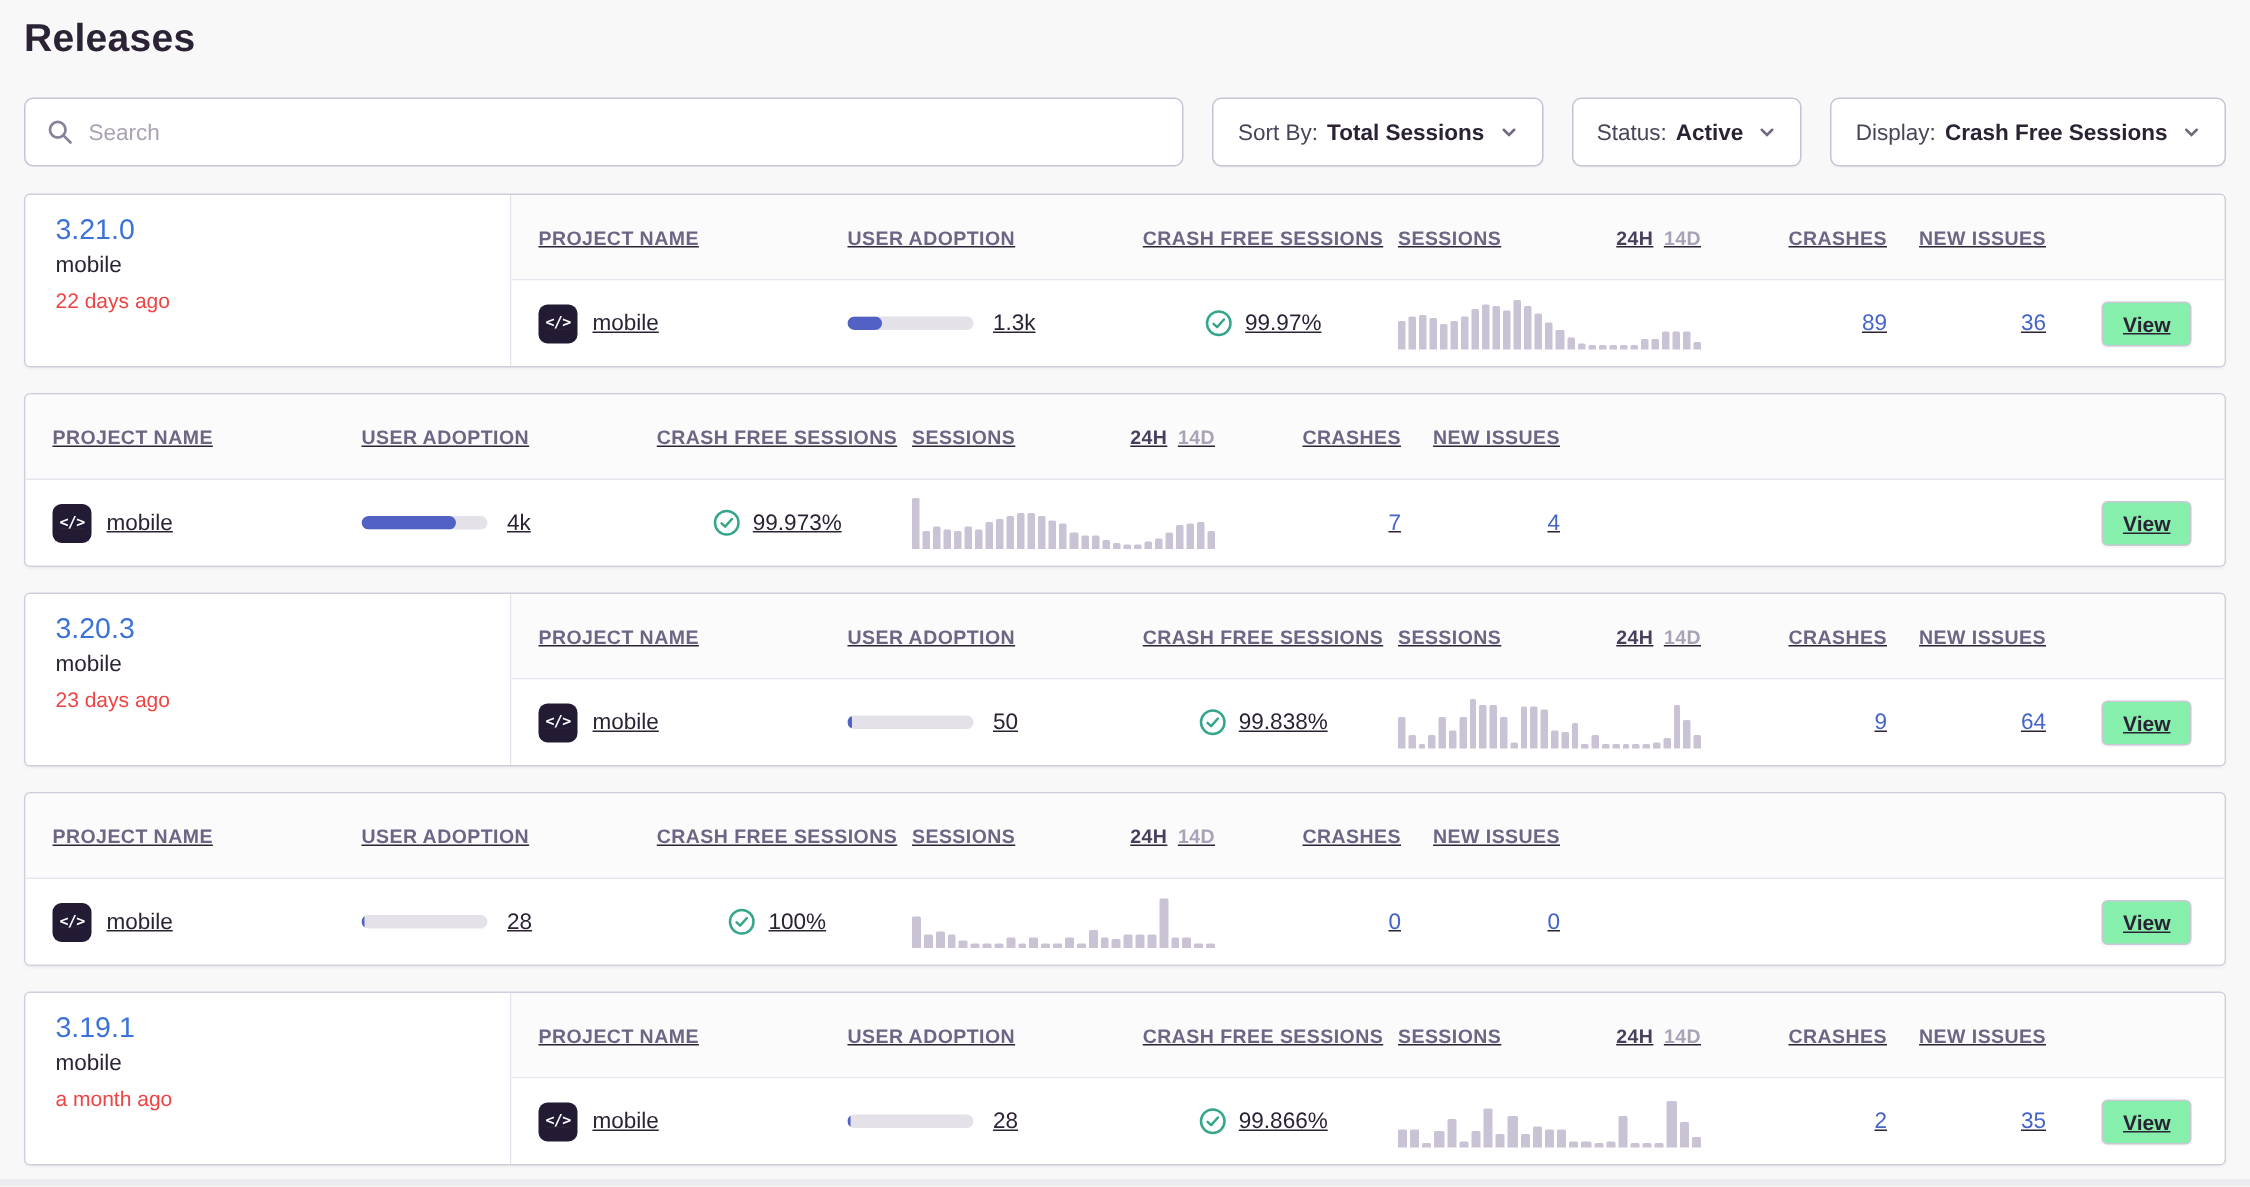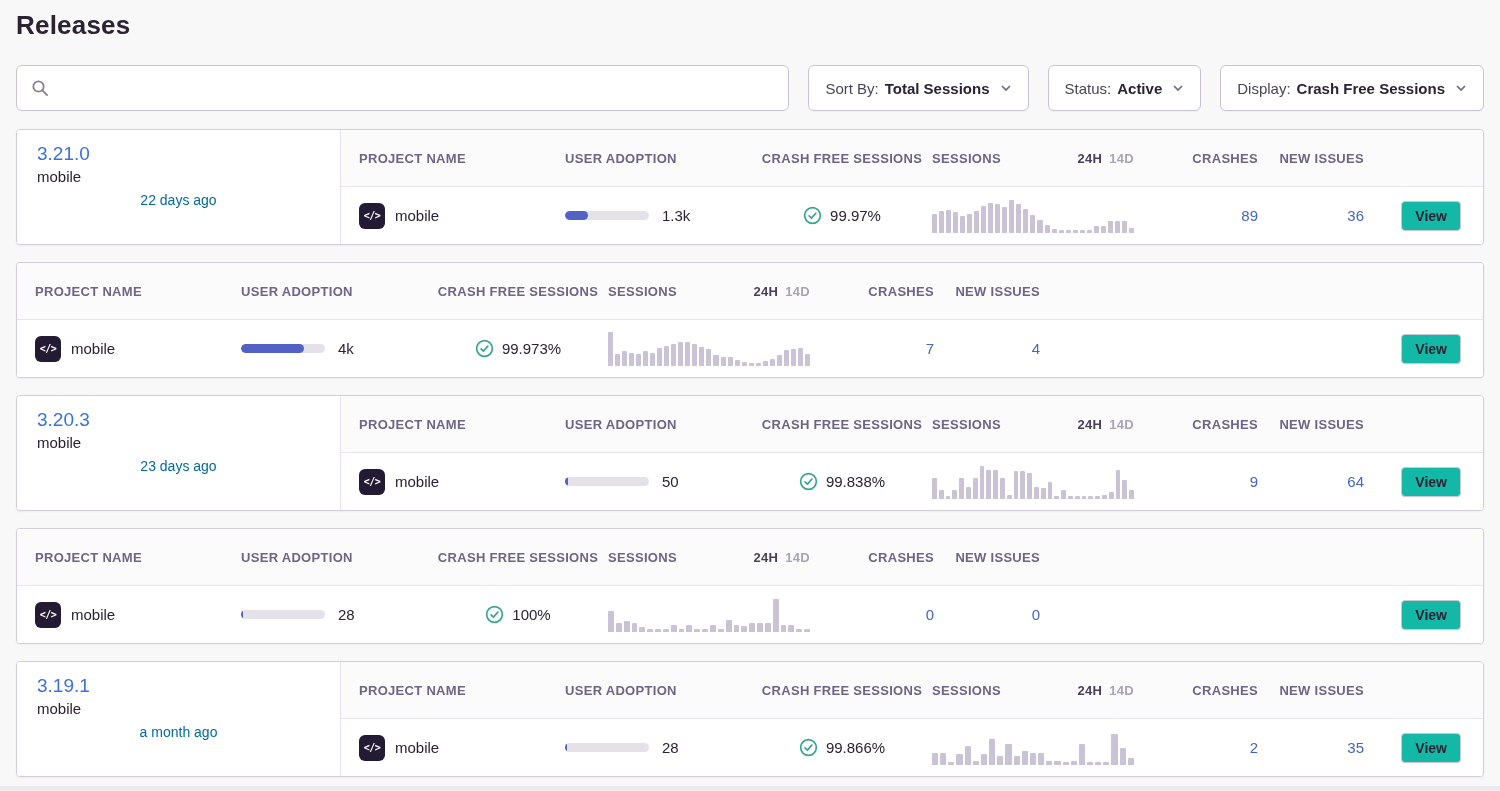--- a/index.html
+++ b/index.html
@@ -36,23 +36,23 @@
   
   .card {
     display:flex; background:#fff; border:1px solid #d2ccdb; border-radius:4px;
     margin-bottom:17px; height:116px; box-shadow:0 1px 2px rgba(40,30,60,0.05);
     overflow:hidden;
   }
   .card-left { width:324px; min-width:324px; border-right:1px solid #e6e1ec; padding:13px 20px; background:#fff; }
   .release-version { font-size:19px; font-weight:500; color:#3b72d8; text-decoration:none; display:inline-block; cursor:pointer; }
   .release-subtitle { font-size:15px; color:#2b2233; margin-top:3px; }
   .release-subtitle:empty { display:none; }
-  .release-age { font-size:14px; color:#0369a1; margin-top:7px;text-align:center; }
-
-  .card-right { flex:1; display:flex; flex-direction:column; min-width:0; }
+  .release-age { font-size:14px; color:#ef4444; margin-top:7px; }
+
+  .card-right { flex:1; display:flex; flex-direction:column; min-width:0;text-decoration:underline; }
   .thead, .trow {
     display:grid;
     grid-template-columns:206px 187px 180px 230px 96px 106px 1fr;
     align-items:center; padding:0 22px 0 18px;
   }
   .thead { height:57px; background:#fbfbfc; border-bottom:1px solid #e9e5ef; }
   .trow  { flex:1; background:#fff; }
   .th {
     font-size:13px; font-weight:700; color:#6e6484; letter-spacing:0.3px; white-space:nowrap;
   }
@@ -79,40 +79,41 @@
   .cell-crashfree { display:flex; align-items:center; justify-content:center; gap:8px; font-size:15px; color:#2b2233; }
 
   .cell-sessions { padding-right:28px; }
   .spark { display:flex; align-items:flex-end; gap:2px; height:34px; width:202px; }
   .spark .bar { flex:1; background:#c9c3d5; border-radius:1px 1px 0 0; min-height:2px; }
 
   .cell-count { font-size:15px; font-weight:500; color:#4464c8; text-align:right; cursor:pointer; }
 
   .cell-view { display:flex; justify-content:flex-end; }
   .view-btn {
-    background:#14b8a6; border:1px solid #cdc6d6; border-radius:4px; padding:6px 13px;
+    background:#86efac; border:1px solid #cdc6d6; border-radius:4px; padding:6px 13px;
     font-size:14px; font-weight:700; color:#2b2233; cursor:pointer;
     font-family:"Liberation Sans", sans-serif; box-shadow:0 1px 1px rgba(40,30,60,0.04);
   }
   .bottom-edge { position:absolute; left:0; bottom:0; width:100%; height:5px; background:#ecebf0; }
   svg { display:block; }
 </style>
 </head>
 <body>
 
 <h1 class="page-title">Releases</h1>
 
 <div class="filter-bar">
   <div class="search-box">
     <span>
       <svg width="18" height="18" viewBox="0 0 18 18" fill="none" stroke="#8a8199" stroke-width="1.8" stroke-linecap="round">
         <circle cx="7.5" cy="7.5" r="5.2"></circle>
           <line x1="11.6" y1="11.6" x2="16" y2="16"></line>
       </svg>
     </span>
+    <input type="text" placeholder="Search" style="">
   </div>
 
   <div class="dropdown">
     <span class="dd-label">Sort By:</span>
     <span class="dd-value">Total Sessions</span>
     <span class="chev">
       <svg width="12" height="12" viewBox="0 0 12 12" fill="none" stroke="#71687f" stroke-width="1.7" stroke-linecap="round">
           <polyline points="2.5,4.5 6,8 9.5,4.5"></polyline>
         </svg>
     </span>

